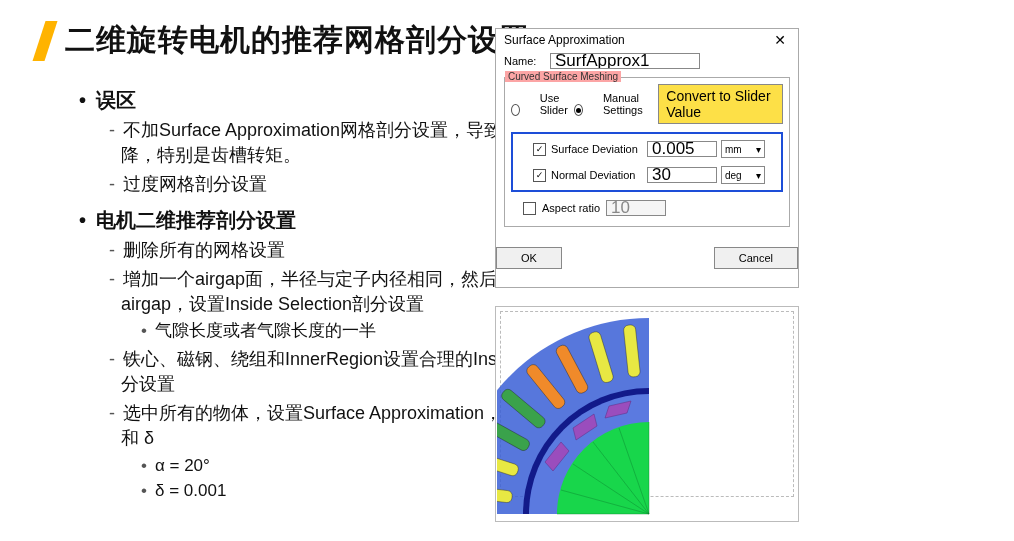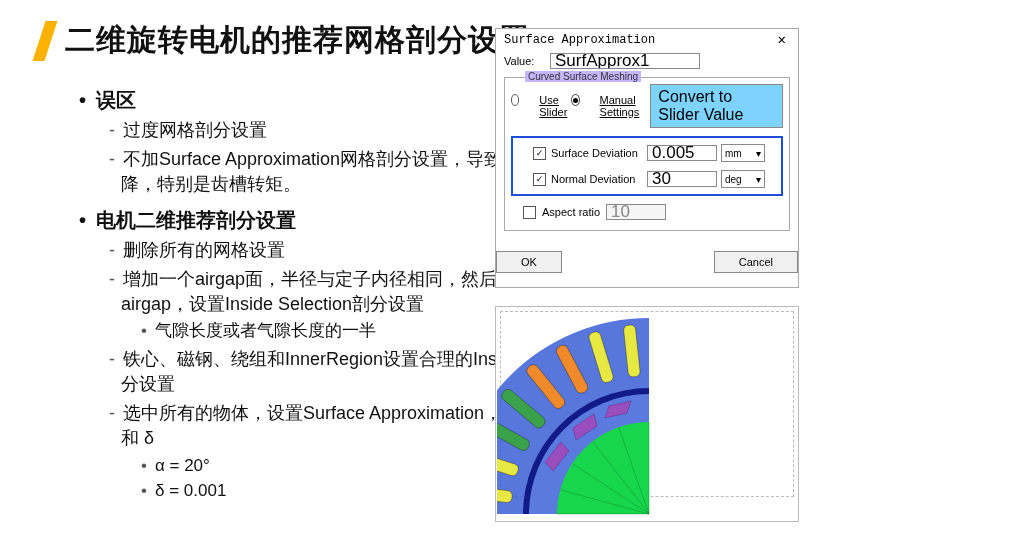--- a/index.html
+++ b/index.html
@@ -84,21 +84,20 @@
     font-size: 11px;
     color: #000;
     background: #fff;
   }
   .dlg-title {
     display: flex;
     justify-content: space-between;
     align-items: center;
     padding: 4px 8px;
     font-size: 12px;
-    font-family: Liberation Mono, monospace;
   }
   .dlg-close {
     font-size: 14px;
     line-height: 1;
     padding: 0 4px;
     cursor: pointer;
   }
   .dlg-row {
     display: flex;
     align-items: center;
@@ -115,43 +114,43 @@
   }
   .fieldset {
     margin: 6px 8px 4px 8px;
     border: 1px solid #aaa;
     padding: 6px 6px 10px 6px;
     position: relative;
   }
   .fieldset-legend {
     position: absolute;
     top: -7px;
-    left: 20px;
-    background: #c4b5fd;
+    left: 0;
+    background: #fca5a5;
     padding: 0 3px;
     font-size: 10px;
     color: #333;
   }
   .radio-row {
     display: flex;
     align-items: center;
     justify-content: space-between;
     margin-bottom: 8px;
   }
-  .radio { display: flex; align-items: flex-start; gap: 20px; text-decoration: underline; }
+  .radio { display: flex; align-items: flex-end; gap: 20px; }
   .radio-circle {
     width: 10px; height: 10px; border: 1px solid #555; border-radius: 50%;
     display: inline-flex; align-items: center; justify-content: center;
   }
   .radio-dot { width: 5px; height: 5px; background: #000; border-radius: 50%; }
   .convert-btn {
     border: 1px solid #888;
     padding: 3px 7px;
-    font-size: 16px;
-    background: #7dd3fc;
+    font-size: 14px;
+    background: #fde047;
     cursor: pointer;
   }
   .redbox {
     border: 2px solid #1d4ed8;
     padding: 6px 20px;
     display: grid;
     grid-template-columns: 14px 92px 70px 44px;
     row-gap: 8px;
     column-gap: 4px;
     align-items: center;
@@ -197,40 +196,40 @@
 
 <div class="slide">
 
   <div class="title-wrap">
     <div class="title-bar"></div>
     <div class="title">二维旋转电机的推荐网格剖分设置</div>
   </div>
 
   <div class="content">
     <div class="l1"><span class="dot">•</span><span>误区</span></div>
+    <div class="l2">不加Surface Approximation网格剖分设置，导致计算精度下降，特别是齿槽转矩。</div>
     <div class="l2">过度网格剖分设置</div>
-    <div class="l2">不加Surface Approximation网格剖分设置，导致计算精度下降，特别是齿槽转矩。</div>
 
     <div class="l1"><span class="dot">•</span><span>电机二维推荐剖分设置</span></div>
     <div class="l2">删除所有的网格设置</div>
     <div class="l2">增加一个airgap面，半径与定子内径相同，然后选中band和airgap，设置Inside Selection剖分设置</div>
     <div class="l3"><span class="dot">•</span><span>气隙长度或者气隙长度的一半</span></div>
     <div class="l2">铁心、磁钢、绕组和InnerRegion设置合理的Inside Selection剖分设置</div>
     <div class="l2">选中所有的物体，设置Surface Approximation，设置合理的 α 和 δ</div>
     <div class="l3"><span class="dot">•</span><span>α = 20°</span></div>
     <div class="l3"><span class="dot">•</span><span>δ = 0.001</span></div>
   </div>
 
   <div class="dialog">
     <div class="dlg-title">
       <span>Surface Approximation</span>
       <span class="dlg-close">✕</span>
     </div>
     <div class="dlg-row">
-      <span class="dlg-label">Value:</span>
+      <span class="dlg-label">Name:</span>
       <input class="dlg-input" style="width: 150px;" value="SurfApprox1">
     </div>
     <div class="fieldset">
       <div class="fieldset-legend">Curved Surface Meshing</div>
 
       <div class="radio-row">
         <label class="radio">
           <span class="radio-circle"></span>
           <span>Use Slider</span>
         </label>

